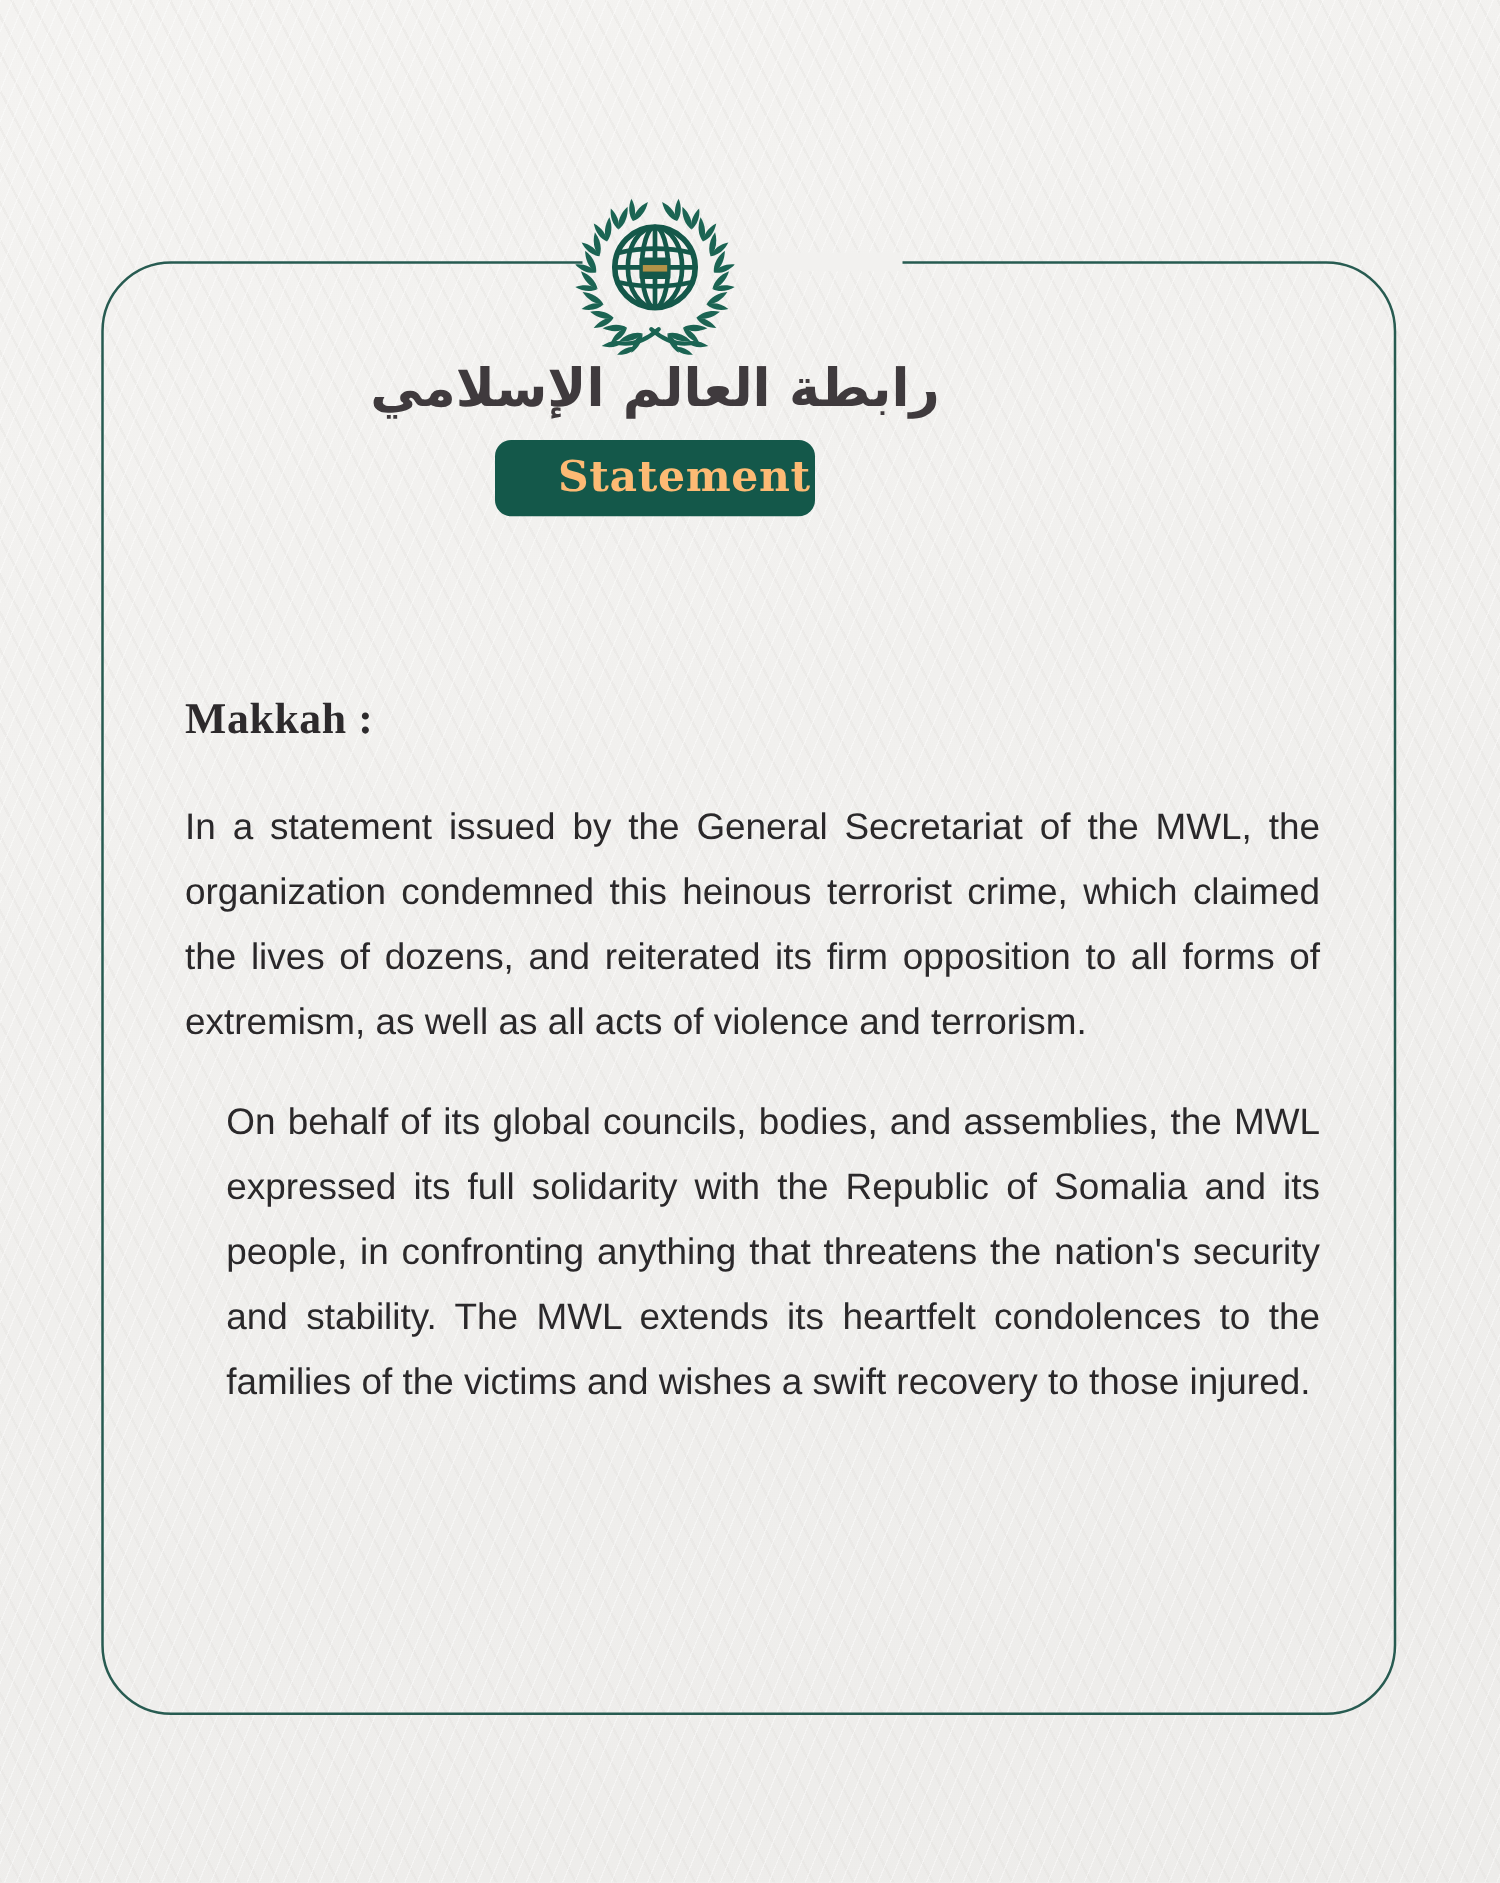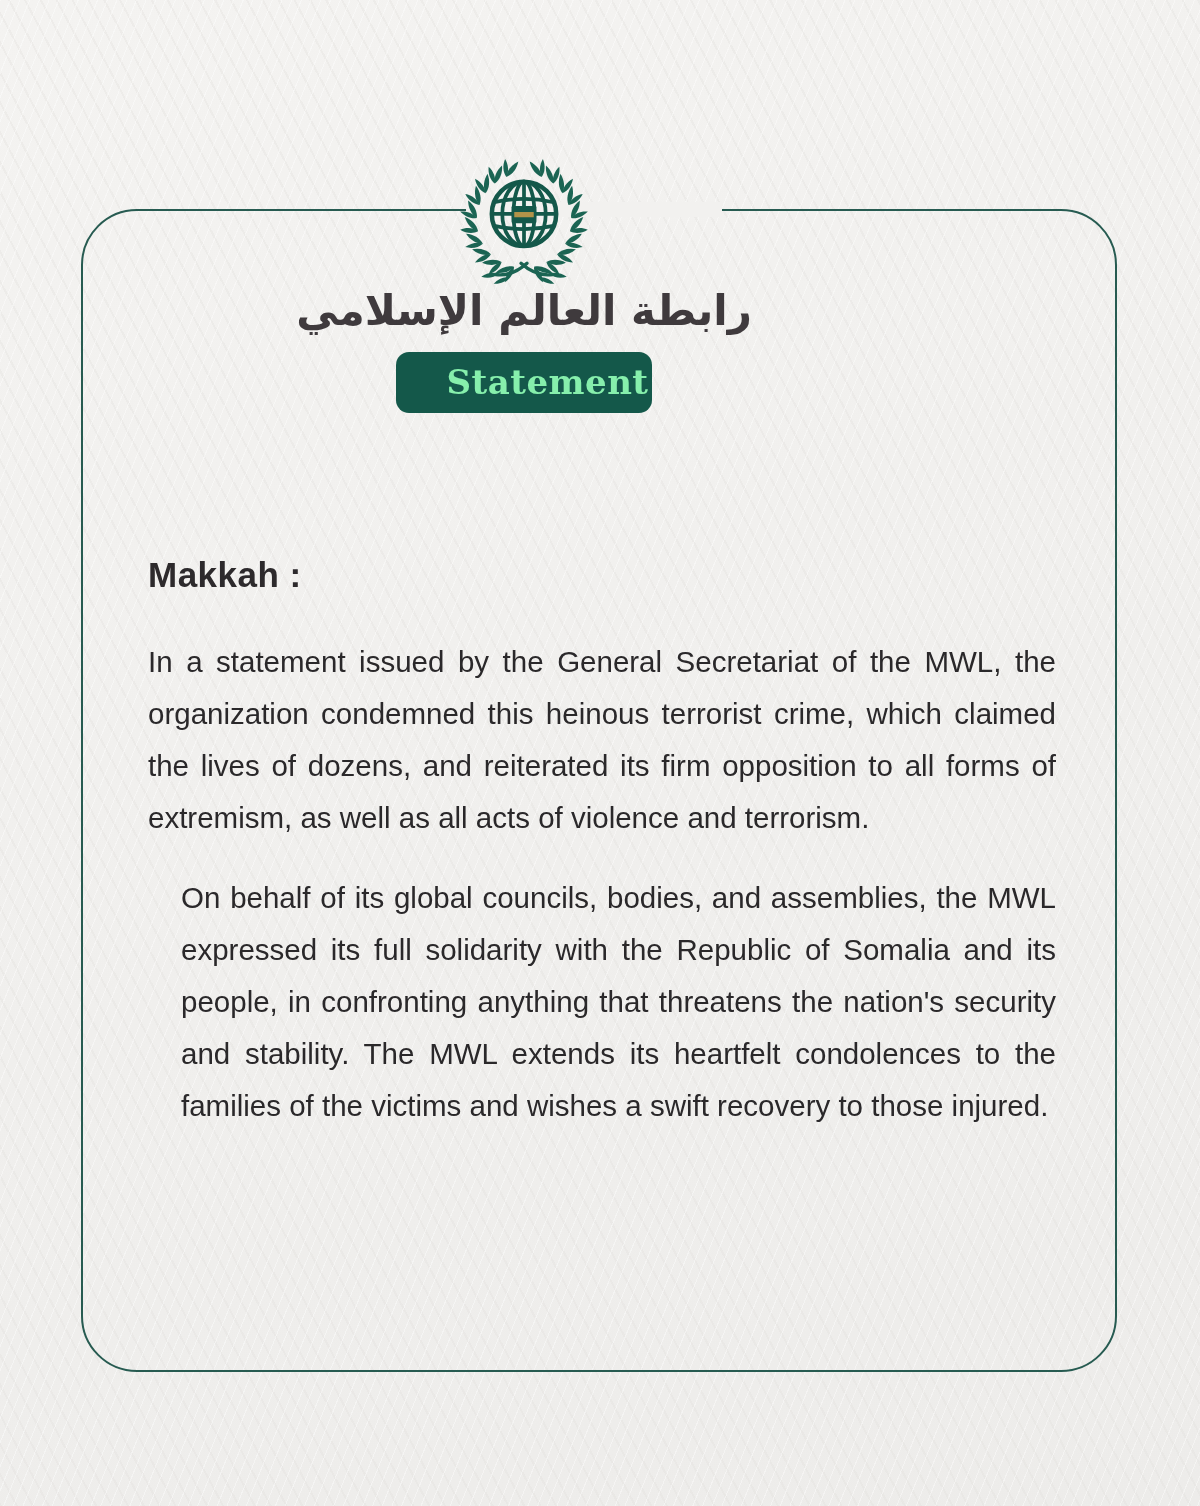--- a/index.html
+++ b/index.html
@@ -68,30 +68,30 @@
     color:#3a3639;white-space:nowrap;
   }
   .banner{
     margin-top:16px;
     width:256px;height:61px;border-radius:13px;
     background:var(--brand-green,#14584a);
     display:flex;align-items:center;justify-content:center;
   }
   .banner-label{
     font-family:"DejaVu Serif",serif;
-    font-size:34px;font-weight:700;color:#86efac;letter-spacing:.5px;
+    font-size:34px;font-weight:700;color:#fdba74;letter-spacing:.5px;
     transform:translateY(-1px);
     margin-left:47px;
   }
 
   .content{
     position:absolute;left:148px;top:552px;width:908px;z-index:3;
   }
   .dateline{
-    font-family:Liberation Sans, sans-serif;
+    font-family:Liberation Serif, serif;
     font-size:35px;font-weight:700;line-height:46px;
     color:var(--heading-text,#2d2a2c);
     margin-bottom:38px;letter-spacing:.5px;
   }
   .para{
     font-family:"Liberation Sans",sans-serif;
     font-size:29.5px;line-height:52px;
     color:var(--body-text,#2a282a);
     text-align:justify;text-justify:inter-word;
     margin-bottom:28px;

